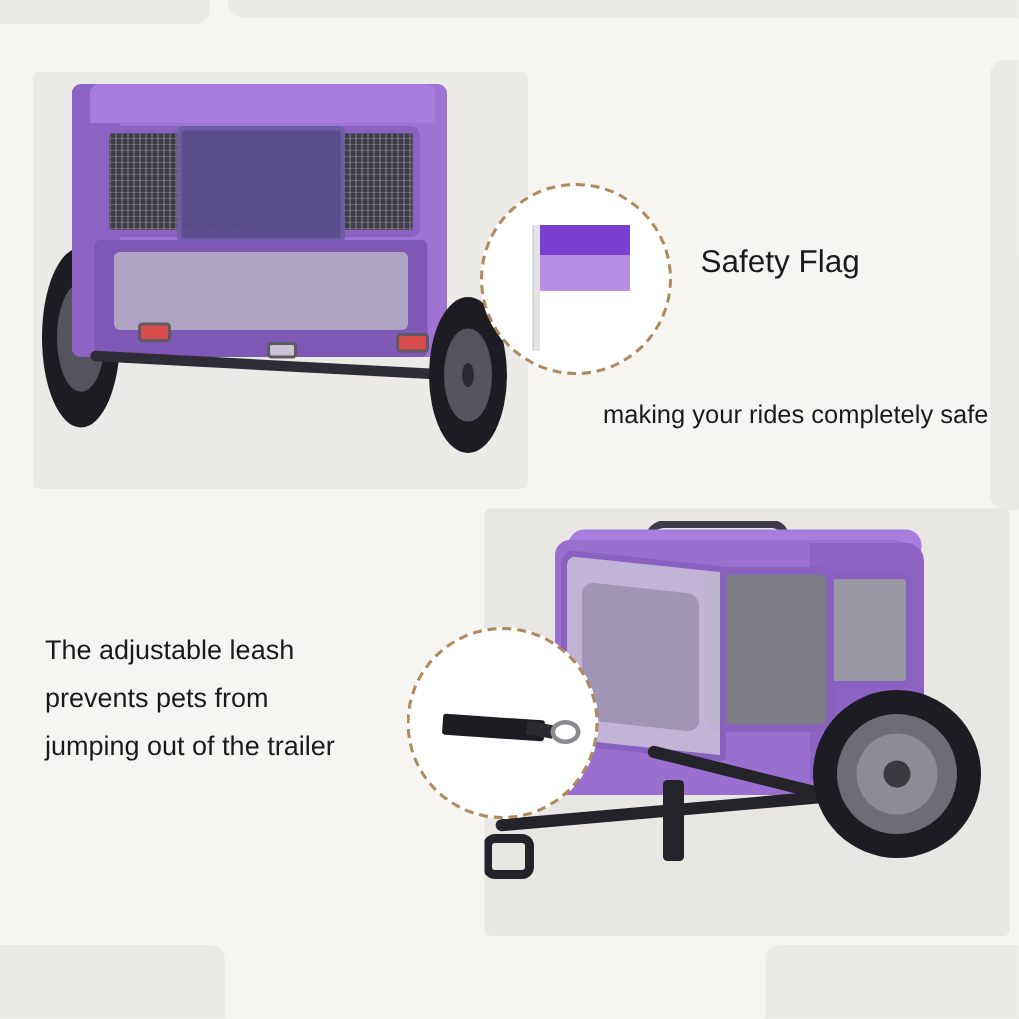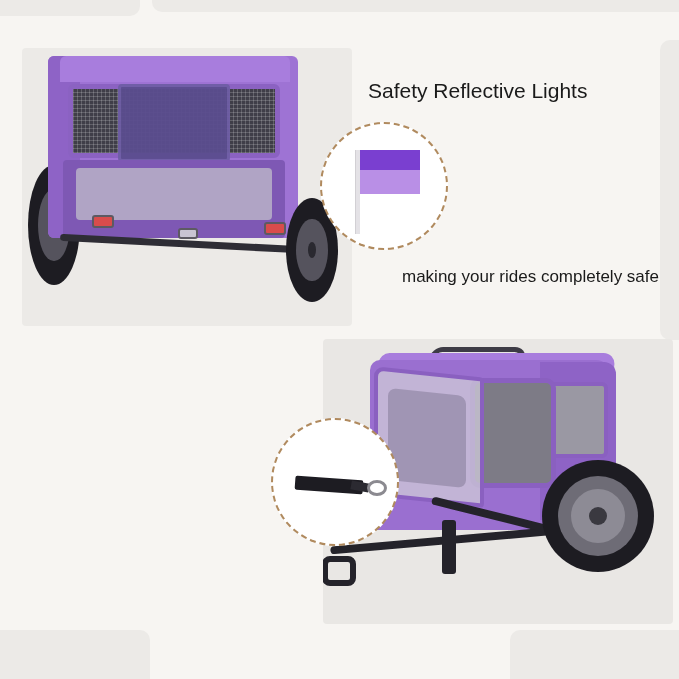--- a/index.html
+++ b/index.html
@@ -451,21 +451,21 @@
         <div class="hub" style="position:absolute;inset:42%;border-radius:50%;background:#2a2930;"></div>
       </div>
   </div>
 
   <div class="callout callout-flag">
     <div class="flag-cloth"></div>
     <div class="flag-cloth lower"></div>
     <div class="flag-pole"></div>
   </div>
 
-  <div class="txt txt-lights">Safety Reflective Lights</div>
+  <div class="txt txt-flag">Safety Flag</div>
   <div class="txt txt-safe">making your rides completely safe</div>
 
   <div class="photo-bottom">
     <div class="t2-handle" style="left:107px;top:8px;"></div>
     <div class="t2-top" style="left:55px;top:14px;"></div>
     <div class="t2-body" style="left:47px;top:21px;"></div>
     <div class="t2-rear-panel" style="left:217px;top:23px;"></div>
     <div class="t2-rear-mesh" style="left:225px;top:43px;"></div>
     <div class="t2-side-window" style="left:147px;top:39px;"></div>
     <div class="t2-front-clear" style="left:51px;top:33px;"></div>
@@ -480,14 +480,19 @@
     </div>
     <div class="t2-hitch" style="left:-1px;top:217px;"></div>
   </div>
 
   <div class="callout callout-leash">
     <div class="leash-strap"></div>
     <div class="leash-strap2"></div>
     <div class="leash-ring"></div>
   </div>
 
+  <div class="leash-text">
+    <div>The adjustable leash</div>
+    <div>prevents pets from</div>
+    <div>jumping out of the trailer</div>
+  </div>
 
 </div>
 
 </body></html>

